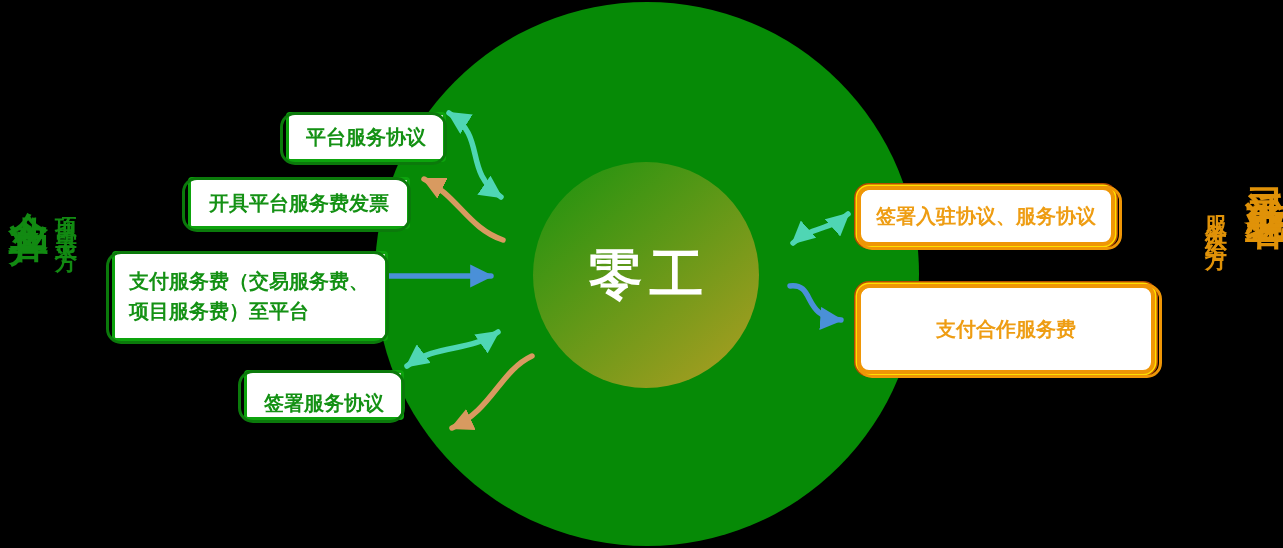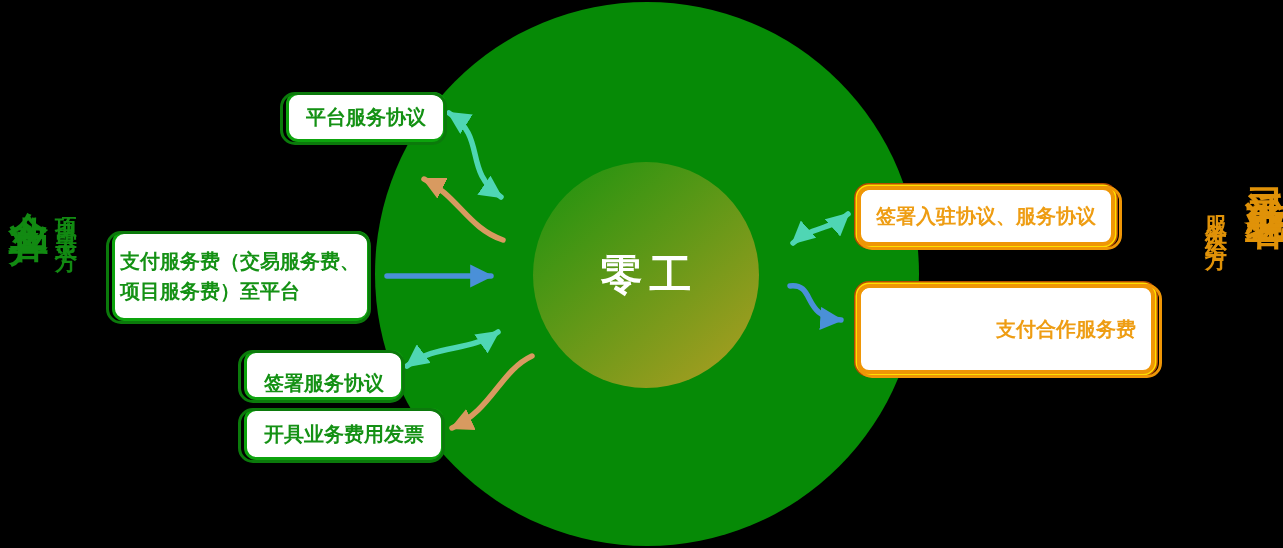--- a/index.html
+++ b/index.html
@@ -12,50 +12,50 @@
   .big-circle{
     position:absolute;left:375px;top:2px;width:544px;height:544px;
     border-radius:50%;background:var(--circle_green);z-index:1;
   }
   .inner-circle{
     position:absolute;left:533px;top:162px;width:226px;height:226px;border-radius:50%;
     background:linear-gradient(140deg,var(--inner_gradient_start) 5%,var(--inner_gradient_end) 90%);
     z-index:2;display:flex;flex-direction:column;align-items:center;justify-content:center;
   }
   .center-label{
-    color:var(--center_text);font-size:42px;font-weight:bold;letter-spacing:7px;
+    color:var(--center_text);font-size:54px;font-weight:bold;letter-spacing:7px;
     line-height:1.14;text-align:center;text-indent:7px;
   }
   
   svg.arrows{position:absolute;left:0;top:0;z-index:3;pointer-events:none;}
   svg.arrows path.a{fill:none;stroke-width:5.5;stroke-linecap:round;}
   .st{stroke:var(--arrow_teal);} .so{stroke:var(--arrow_orange);} .sb{stroke:var(--arrow_blue);}
   
   .box{
     position:absolute;background:#fff;display:flex;align-items:center;justify-content:center;
     font-weight:bold;font-size:20px;white-space:nowrap;z-index:4;
   }
   .green-box{
-    color:var(--green_text);border:3px solid var(--green_border);border-radius:12px;
+    color:var(--green_text);border:3px solid var(--green_border);border-radius:4px;margin-top:20px;
   }
   .green-box::after{
     content:"";position:absolute;left:-9px;right:-4px;top:-3px;bottom:-6px;
     border:3px solid var(--green_outline);border-radius:15px;pointer-events:none;
   }
   .orange-box{
     color:var(--orange_text);border:4px solid var(--orange_border);border-radius:12px;
     box-shadow:0 0 0 1.5px var(--orange_gold),0 0 0 3px var(--orange_outline);
   }
   .orange-box::after{
     content:"";position:absolute;left:-4px;right:-11px;top:-4px;bottom:-8px;
     border:3px solid var(--orange_border);border-radius:15px;pointer-events:none;
   }
   .wrapbox{white-space:normal;text-align:left;line-height:30px;justify-content:flex-start;
     word-break:break-all;}
-  .twolines{flex-direction:column;align-items:flex-end;line-height:31px;}
+  .twolines{flex-direction:column;align-items:center;line-height:31px;}
   
   .v-title{
     position:absolute;writing-mode:vertical-rl;text-orientation:upright;
     font-weight:bold;z-index:5;
   }
   .lt{color:var(--green_title);} .rt{color:var(--orange_title);}
   .big-t{font-size:40px;letter-spacing:4px;}
   .sub-t{font-size:22px;letter-spacing:8px;}
 </style>
 </head>
@@ -85,28 +85,28 @@
     <path class="a sb" d="M 387 276 L 491 276" marker-end="url(#mb)"></path>
     <path class="a st" d="M 407 366 C 438 343, 468 353, 498 332" marker-start="url(#mt)" marker-end="url(#mt)"></path>
     <path class="a so" d="M 532 356 C 500 371, 492 410, 452 428" marker-end="url(#mo)"></path>
     <path class="a st" d="M 793 243 C 812 226, 829 231, 848 214" marker-start="url(#mt)" marker-end="url(#mt)"></path>
     <path class="a sb" d="M 790 286 C 816 283, 801 317, 841 320" marker-end="url(#mb)"></path>
   </svg>
 
   <div class="box green-box" style="left:286px;top:92px;width:154px;height:44px;">
     <span>平台服务协议</span>
   </div>
-  <div class="box green-box wrapbox" style="left:112px;top:231px;width:242px;height:84px;padding:0 5px;">
+  <div class="box green-box" style="left:188px;top:157px;width:216px;height:46px;">
+    <span>开具平台服务费发票</span>
+  </div>
+  <div class="box green-box wrapbox" style="left:112px;top:231px;width:242px;height:84px;padding:0 14px;">
     <span>支付服务费（交易服务费、项目服务费）至平台</span>
   </div>
   <div class="box green-box" style="left:244px;top:350px;width:154px;height:44px;align-items:flex-end;">
     <span>签署服务协议</span>
-  </div>
-  <div class="box green-box" style="left:244px;top:408px;width:194px;height:46px;">
-    <span>开具业务费用发票</span>
   </div>
 
   <div class="box orange-box" style="left:857px;top:186px;width:250px;height:52px;">
     <span>签署入驻协议、服务协议</span>
   </div>
   <div class="box orange-box twolines" style="left:857px;top:284px;width:260px;height:82px;padding:0 15px;justify-content:center;">
     <span>支付合作服务费</span>
   </div>
 
   <div class="v-title lt big-t" style="left:2px;top:180px;">企业客户</div>

